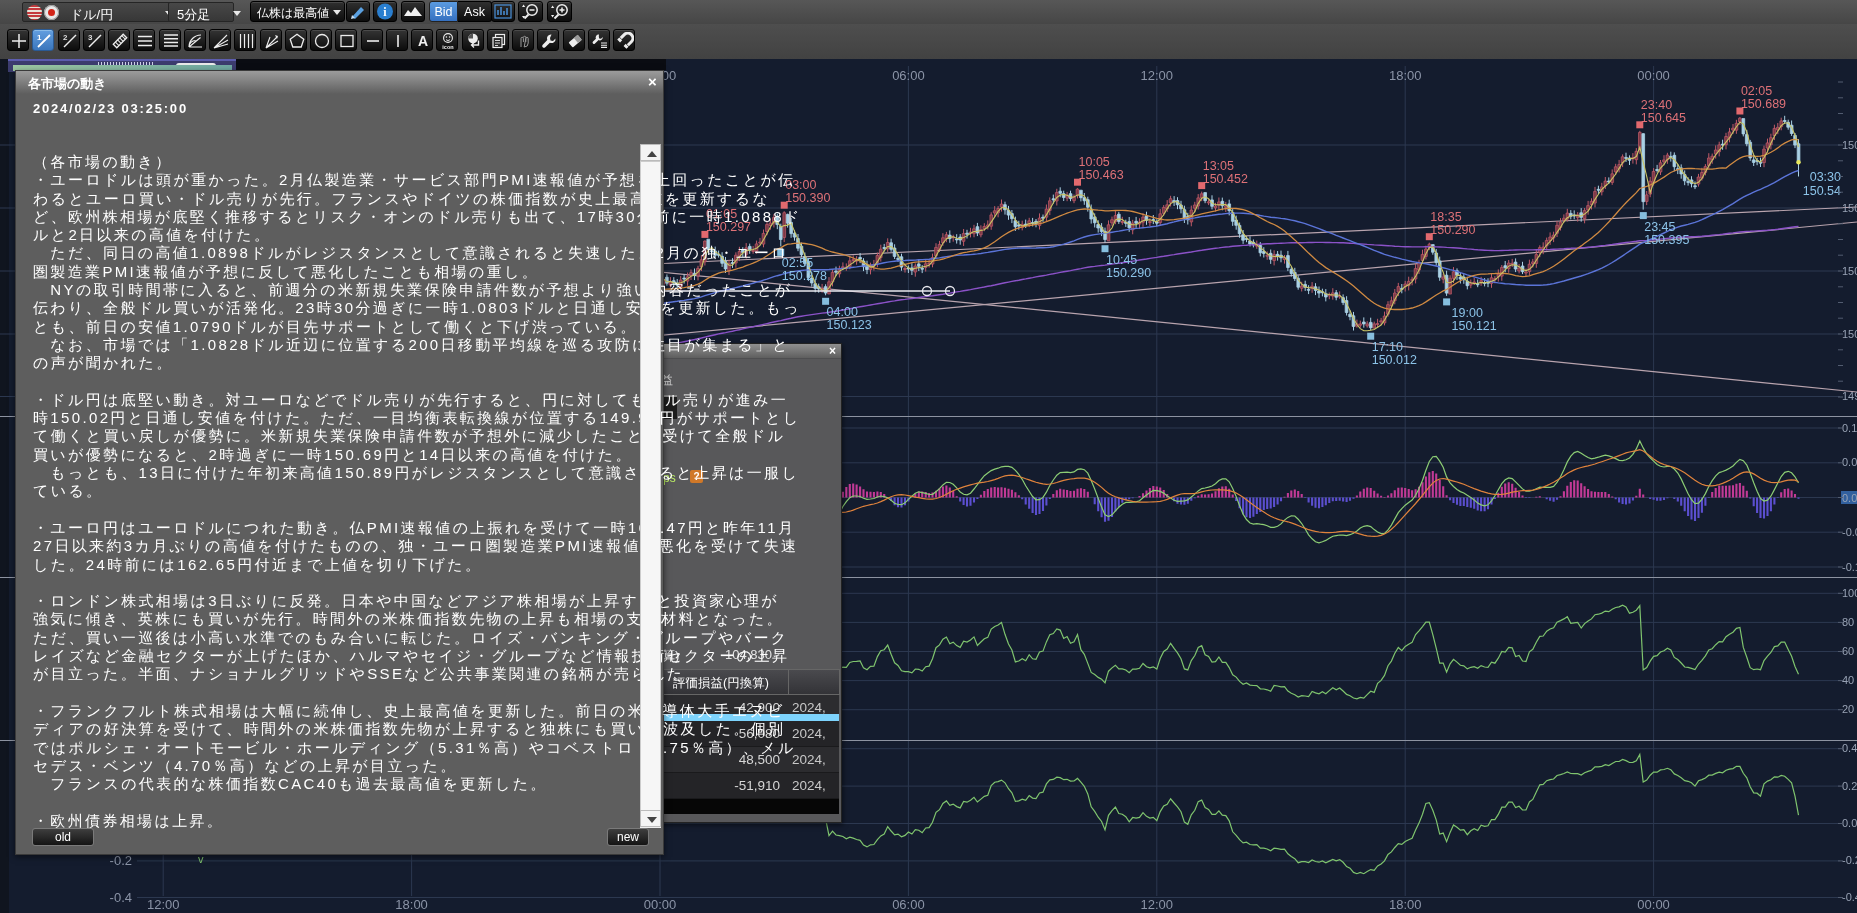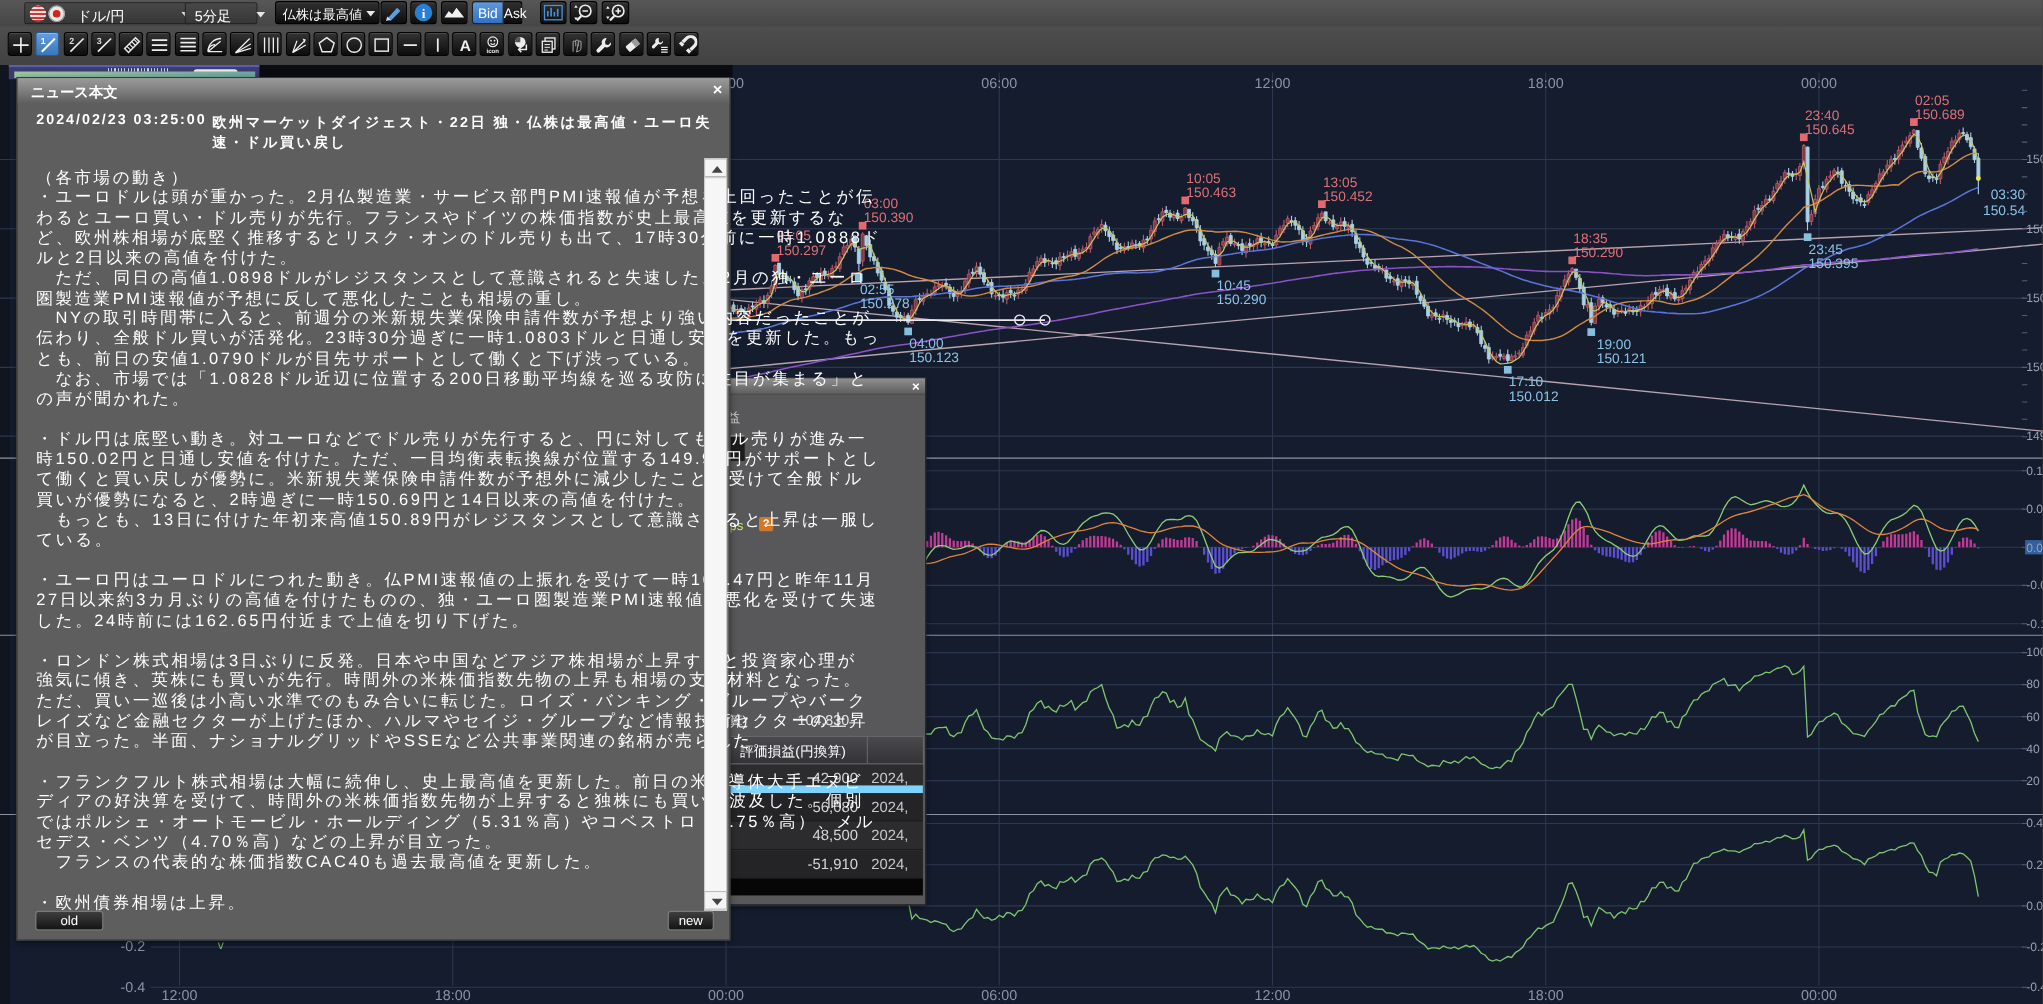--- a/index.html
+++ b/index.html
@@ -189,25 +189,24 @@
         <span class="abs" style="left:135px;top:5px;color:#c8c8c8">2024,</span>
       </div>
       <div class="row" style="top:429px;background:#242427;border-bottom:1px solid #1a1a1c">
         <span class="abs" style="right:59px;top:5px">-51,910</span>
         <span class="abs" style="left:135px;top:5px;color:#c8c8c8">2024,</span>
       </div>
       <div class="abs" style="left:4px;top:455px;width:182px;height:15px;background:#060606"></div>
     </div>
     <div class="nwin">
       <div class="ntitle">
-        <span class="abs" style="left:12px;top:4px">ニュース本文</span>
+        <span class="abs" style="left:12px;top:4px">各市場の動き</span>
         <span class="abs" style="left:632px;top:2px;font-size:15px;font-weight:bold">×</span>
       </div>
       <div class="abs" style="left:17px;top:30px;color:#fff;font-size:13px;font-weight:bold;letter-spacing:1.8px">2024/02/23 03:25:00</div>
-      <div class="abs" style="left:177px;top:30px;width:457px;color:#fff;font-size:13px;font-weight:bold;line-height:19px;letter-spacing:2.2px">欧州マーケットダイジェスト・22日 独・仏株は最高値・ユーロ失速・ドル買い戻し</div>
       <div class="nbody">（各市場の動き）
 ・ユーロドルは頭が重かった。2月仏製造業・サービス部門PMI速報値が予想を上回ったことが伝
 わるとユーロ買い・ドル売りが先行。フランスやドイツの株価指数が史上最高値を更新するな
 ど、欧州株相場が底堅く推移するとリスク・オンのドル売りも出て、17時30分前に一時1.0888ド
 ルと2日以来の高値を付けた。
 　ただ、同日の高値1.0898ドルがレジスタンスとして意識されると失速した。2月の独・ユーロ
 圏製造業PMI速報値が予想に反して悪化したことも相場の重し。
 　NYの取引時間帯に入ると、前週分の米新規失業保険申請件数が予想より強い内容だったことが
 伝わり、全般ドル買いが活発化。23時30分過ぎに一時1.0803ドルと日通し安値を更新した。もっ
 とも、前日の安値1.0790ドルが目先サポートとして働くと下げ渋っている。
@@ -271,21 +270,21 @@
           <path d="M4 17l4-1-3-3z" fill="#c9dff2"></path>
         </svg></div>
       <div class="tbtn" style="left:373px;width:24px"><svg width="22" height="19">
           <circle cx="11" cy="9.5" r="8" fill="#2a7fd0"></circle>
           <text x="11" y="14" text-anchor="middle" style="font:bold 12px 'Liberation Serif',serif;fill:#fff">i</text>
         </svg></div>
       <div class="tbtn" style="left:401px;width:24px"><svg width="22" height="19">
           <path d="M2 14 L6 8 L9 11 L13 5 L16 9 L20 14z" fill="#f0f0f0"></path>
         </svg></div>
       <div class="abs" style="left:429px;top:1px;width:29px;height:21px;background:linear-gradient(#5b9be0,#3570c0);border:1px solid #222;border-radius:3px 0 0 3px;color:#fff;font-size:12.5px;text-align:center;line-height:20px">Bid</div>
-      <div class="abs" style="left:458px;top:1px;width:17px;height:21px;background:linear-gradient(#303030,#0d0d0d);border:1px solid #000;border-left:none;border-radius:0 3px 3px 0;color:#fff;font-size:12.5px;text-align:center;line-height:20px">Ask</div>
+      <div class="abs" style="left:458px;top:1px;width:34px;height:21px;background:linear-gradient(#303030,#0d0d0d);border:1px solid #000;border-left:none;border-radius:0 3px 3px 0;color:#fff;font-size:12.5px;text-align:center;line-height:20px">Ask</div>
       <div class="tbtn" style="left:491px;width:24px"><svg width="22" height="19">
           <rect x="3" y="3" width="16" height="13" fill="none" stroke="#4a90d8" stroke-width="1.2"></rect>
           <path d="M6 13V8M9 13V5M12 13V9M15 13V6" stroke="#4a90d8" stroke-width="1.5"></path>
         </svg></div>
       <div class="tbtn" style="left:518px;width:25px"><svg width="23" height="19">
           <circle cx="13" cy="8" r="5.2" fill="none" stroke="#eee" stroke-width="1.5"></circle>
           <path d="M9.5 12.5L5.5 16.5" stroke="#eee" stroke-width="2"></path>
           <path d="M10.5 8h5" stroke="#eee" stroke-width="1.5"></path>
           <path d="M3 5l1.6-2.5L6.2 5zM3 14l1.6 2.5L6.2 14z" fill="#eee"></path>
         </svg></div>

